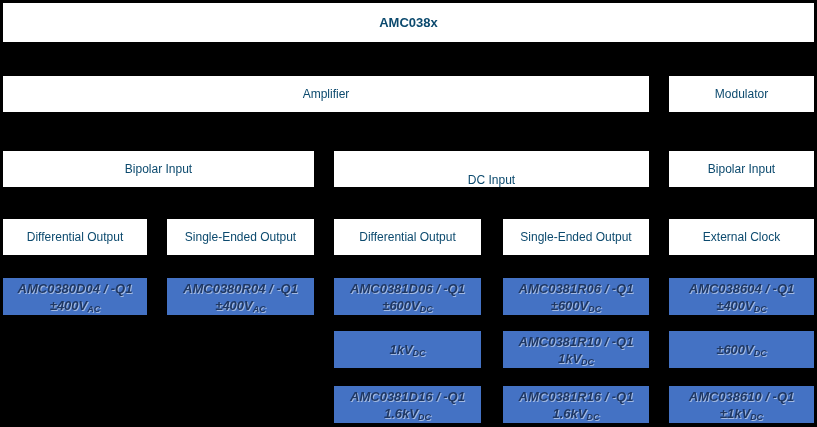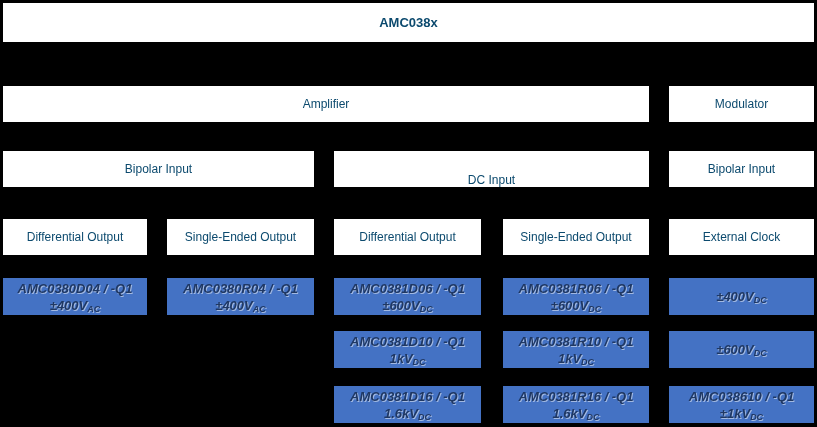--- a/index.html
+++ b/index.html
@@ -47,21 +47,21 @@
     vertical-align: -2px;
   }
   
   .c1 { left: 2px;   width: 146px; }
   .c2 { left: 166px; width: 149px; }
   .c3 { left: 333px; width: 149px; }
   .c4 { left: 502px; width: 148px; }
   .c5 { left: 668px; width: 147px; }
   
   .r-root { top: 2px;   height: 41px; left: 2px; width: 813px; }
-  .r2     { top: 85px;  height: 38px; }
+  .r2     { top: 75px;  height: 38px; }
   .r3     { top: 150px; height: 38px; }
   .r4     { top: 218px; height: 38px; }
   .b1     { top: 277px; height: 39px; }
   .b2     { top: 330px; height: 39px; }
   .b3     { top: 385px; height: 39px; }
   
   .span-amp { left: 2px;   width: 648px; }
   .span-bi1 { left: 2px;   width: 313px; }
   .span-dc  { left: 333px; width: 317px; align-items: flex-end; }
 </style>
@@ -115,21 +115,20 @@
   <div class="part b1 c2">
     <div>AMC0380R04 / -Q1</div>
     <div><span>±400V</span><sub>AC</sub></div>
   </div>
 
   <div class="part b1 c3">
     <div>AMC0381D06 / -Q1</div>
     <div><span>±600V</span><sub>DC</sub></div>
   </div>
   <div class="part b2 c3">
-    <div>AMC0381D10 / -Q1</div>
     <div><span>1kV</span><sub>DC</sub></div>
   </div>
   <div class="part b3 c3">
     <div>AMC0381D16 / -Q1</div>
     <div><span>1.6kV</span><sub>DC</sub></div>
   </div>
 
   <div class="part b1 c4">
     <div>AMC0381R06 / -Q1</div>
     <div><span>±600V</span><sub>DC</sub></div>
@@ -137,20 +136,21 @@
   <div class="part b2 c4">
     <div>AMC0381R10 / -Q1</div>
     <div><span>1kV</span><sub>DC</sub></div>
   </div>
   <div class="part b3 c4">
     <div>AMC0381R16 / -Q1</div>
     <div><span>1.6kV</span><sub>DC</sub></div>
   </div>
 
   <div class="part b1 c5">
+    <div>AMC038604 / -Q1</div>
     <div><span>±400V</span><sub>DC</sub></div>
   </div>
   <div class="part b2 c5">
     <div><span>±600V</span><sub>DC</sub></div>
   </div>
   <div class="part b3 c5">
     <div>AMC038610 / -Q1</div>
     <div><span>±1kV</span><sub>DC</sub></div>
   </div>
 

